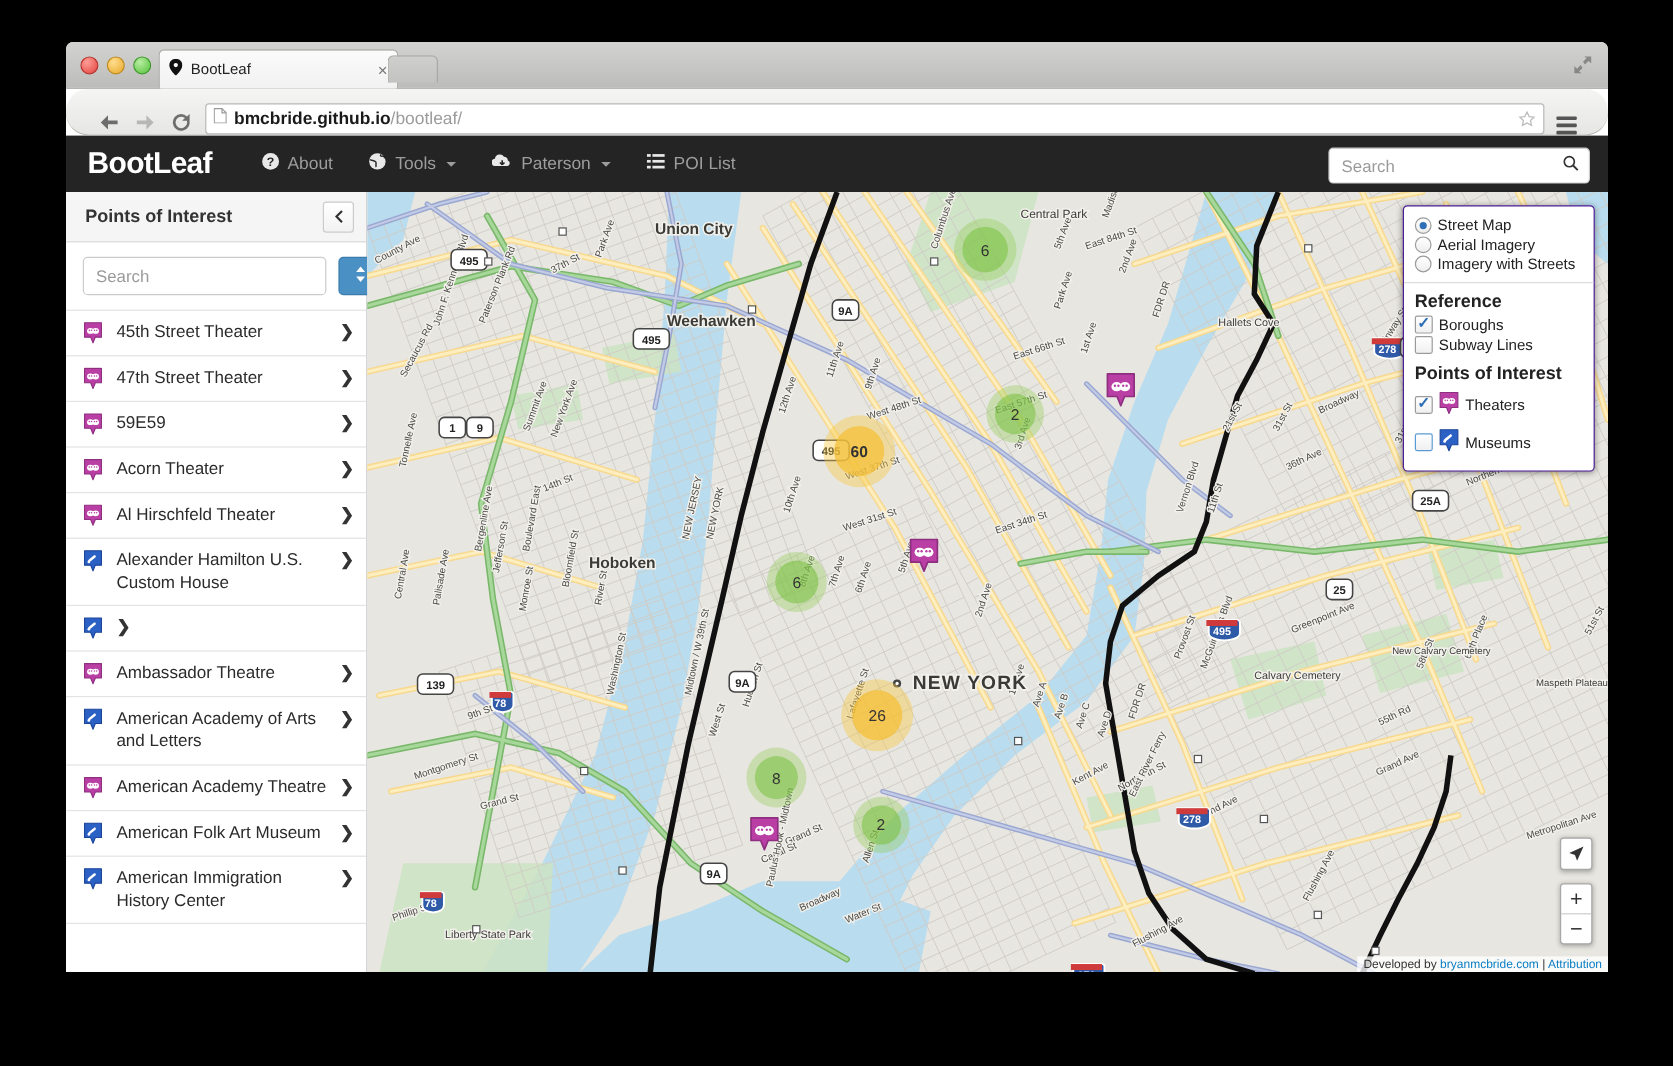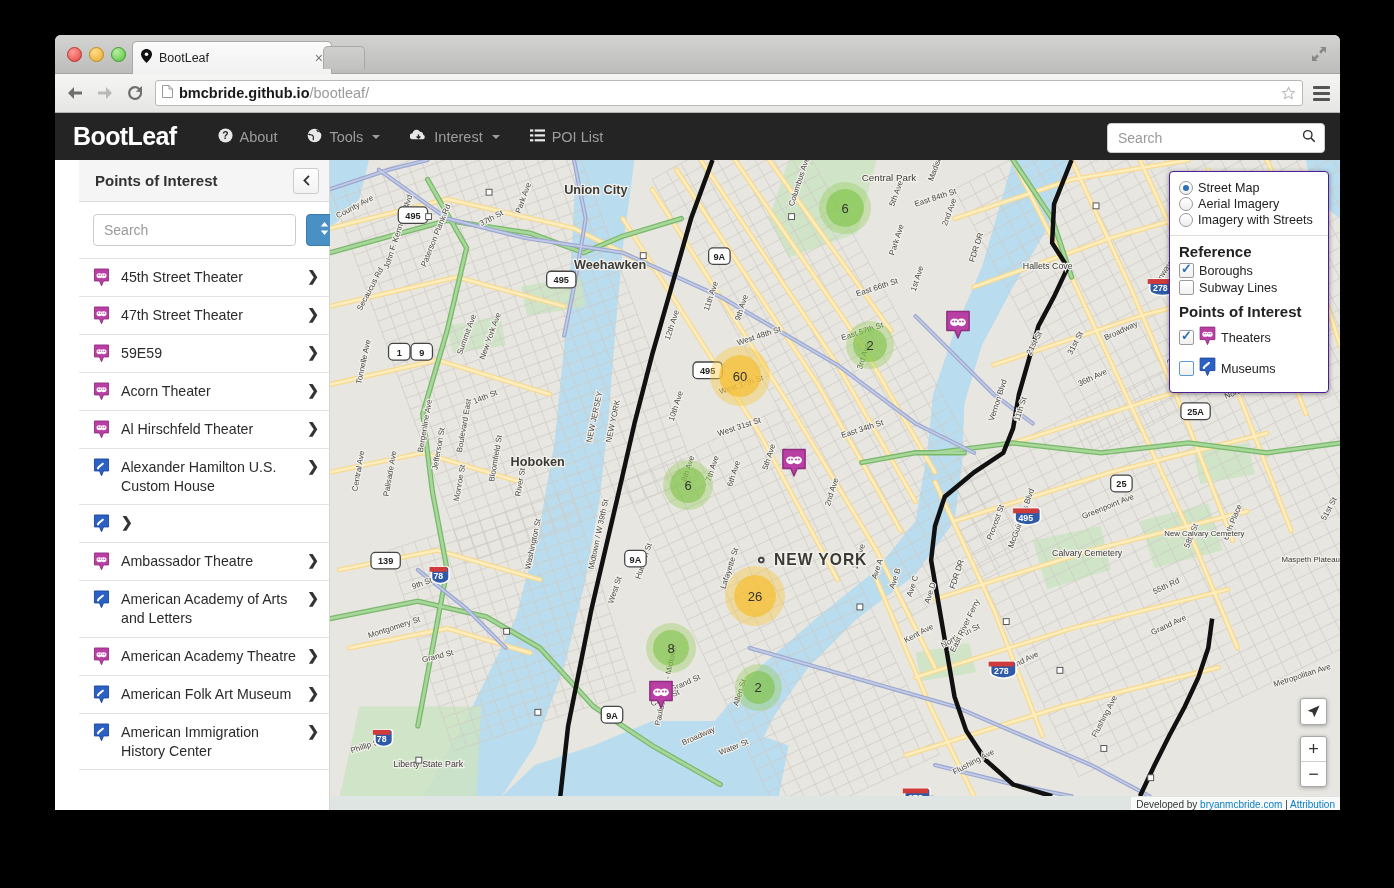--- a/index.html
+++ b/index.html
@@ -48,21 +48,21 @@
     background: linear-gradient(#cfcfcd,#c2c2c0);
     border:1px solid #a9a9a7; border-bottom:none;
     border-radius: 5px 5px 0 0;
   }
   .fullscreen-ico { position:absolute; right:12px; top:10px; width:18px; height:18px; opacity:.55; }
 
   .urlbar {
     position: relative; height: 38px;
     background: linear-gradient(#f5f5f4, #e6e6e4);
     border-bottom: 1px solid #b4b4b2;
-    display: flex; align-items: center; padding: 0 10px; gap: 10px;
+    display: flex; align-items: flex-end; padding: 0 26px; gap: 10px; border-radius: 19px;
   }
   .nav-btn { width: 20px; height: 20px; opacity: .75; cursor: pointer; flex: 0 0 auto; }
   .nav-btn.disabled { opacity: .3; }
   .omnibox {
     flex: 1; height: 24px; background: #fff;
     border: 1px solid #b8b8b6; border-radius: 3px;
     display: flex; align-items: center; padding: 0 6px; gap: 6px;
   }
   .omnibox .doc-ico { flex: 0 0 11px; }
   .omnibox .url { font-size: 14.5px; color: #9b9b9b; white-space: nowrap; }
@@ -98,21 +98,21 @@
     width: 200px; height: 28px; background: #fff;
     border: 1px solid #ccc; border-radius: 4px;
     display: flex; align-items: center; padding: 0 8px;
   }
   .nav-search input {
     border: none; outline: none; flex: 1; font-size: 14px; color: #555;
     font-family: "Liberation Sans", sans-serif; background: transparent;
   }
   .nav-search input::placeholder { color: #9a9a9a; }
 
-  .body-row { display: flex; height: 652px; padding-left: 24px; }
+  .body-row { display: flex; height: 652px; }
 
   
   .sidebar { width: 250px; background: #fff; border-right: 1px solid #d5d5d5; display:flex; flex-direction:column; }
   .sb-header {
     height: 41px; background: #f5f5f5; border-bottom: 1px solid #ddd;
     display: flex; align-items: center; padding: 0 10px 0 16px;
   }
   .sb-title { font-size: 15px; font-weight: 700; color: #333; flex: 1; }
   .sb-collapse {
     width: 24px; height: 24px; border: 1px solid #ccc; border-radius: 3px;
@@ -300,21 +300,21 @@
             <span class="caret"></span>
           </div>
 
           <div class="navitem">
             <span>
               <svg width="17" height="15" viewBox="0 0 18 14">
                   <path d="M14 6.2A3.6 3.6 0 0 0 10.6 3a4.3 4.3 0 0 0-8 1.6A3.2 3.2 0 0 0 3.2 11h10.4a2.5 2.5 0 0 0 .4-4.8z" fill="#e8e8e8"></path>
                   <path d="M9 6v4m0 0l-2-2m2 2l2-2" stroke="#242424" stroke-width="1.4" fill="none"></path>
                 </svg>
             </span>
-            <span>Interest</span>
+            <span>Paterson</span>
             <span class="caret"></span>
           </div>
 
           <div class="navitem">
             <span>
               <svg width="15" height="13" viewBox="0 0 16 13">
                   <g fill="#e8e8e8">
                     <rect x="0" y="0" width="3.5" height="2.4"></rect>
                     <rect x="5" y="0" width="11" height="2.4"></rect>
                     <rect x="0" y="5.2" width="3.5" height="2.4"></rect>
@@ -1147,21 +1147,21 @@
               <rect x="880" y="25" width="6" height="6" fill="#fff" stroke="#555" stroke-width="1"></rect>
               <rect x="962" y="185" width="6" height="6" fill="#fff" stroke="#555" stroke-width="1"></rect>
             </svg>
           <div id="map-overlays">
               <div class="cluster green" style="left: 496px; top: 29px; width: 38px; height: 38px;">
                 <span>6</span>
               </div>
               <div class="cluster green" style="left: 523px; top: 168px; width: 34px; height: 34px;">
                 <span>2</span>
               </div>
-              <div class="cluster amber" style="left: 389px; top: 195px; width: 42px; height: 42px;">
+              <div class="cluster amber" style="left: 389px; top: 195px; width: 42px; height: 42px; font-weight: bold;">
                 <span>60</span>
               </div>
               <div class="cluster green" style="left: 340px; top: 307px; width: 36px; height: 36px;">
                 <span>6</span>
               </div>
               <div class="cluster amber" style="left: 404px; top: 415px; width: 42px; height: 42px;">
                 <span>26</span>
               </div>
               <div class="cluster green" style="left: 323px; top: 470px; width: 36px; height: 36px;">
                 <span>8</span>

